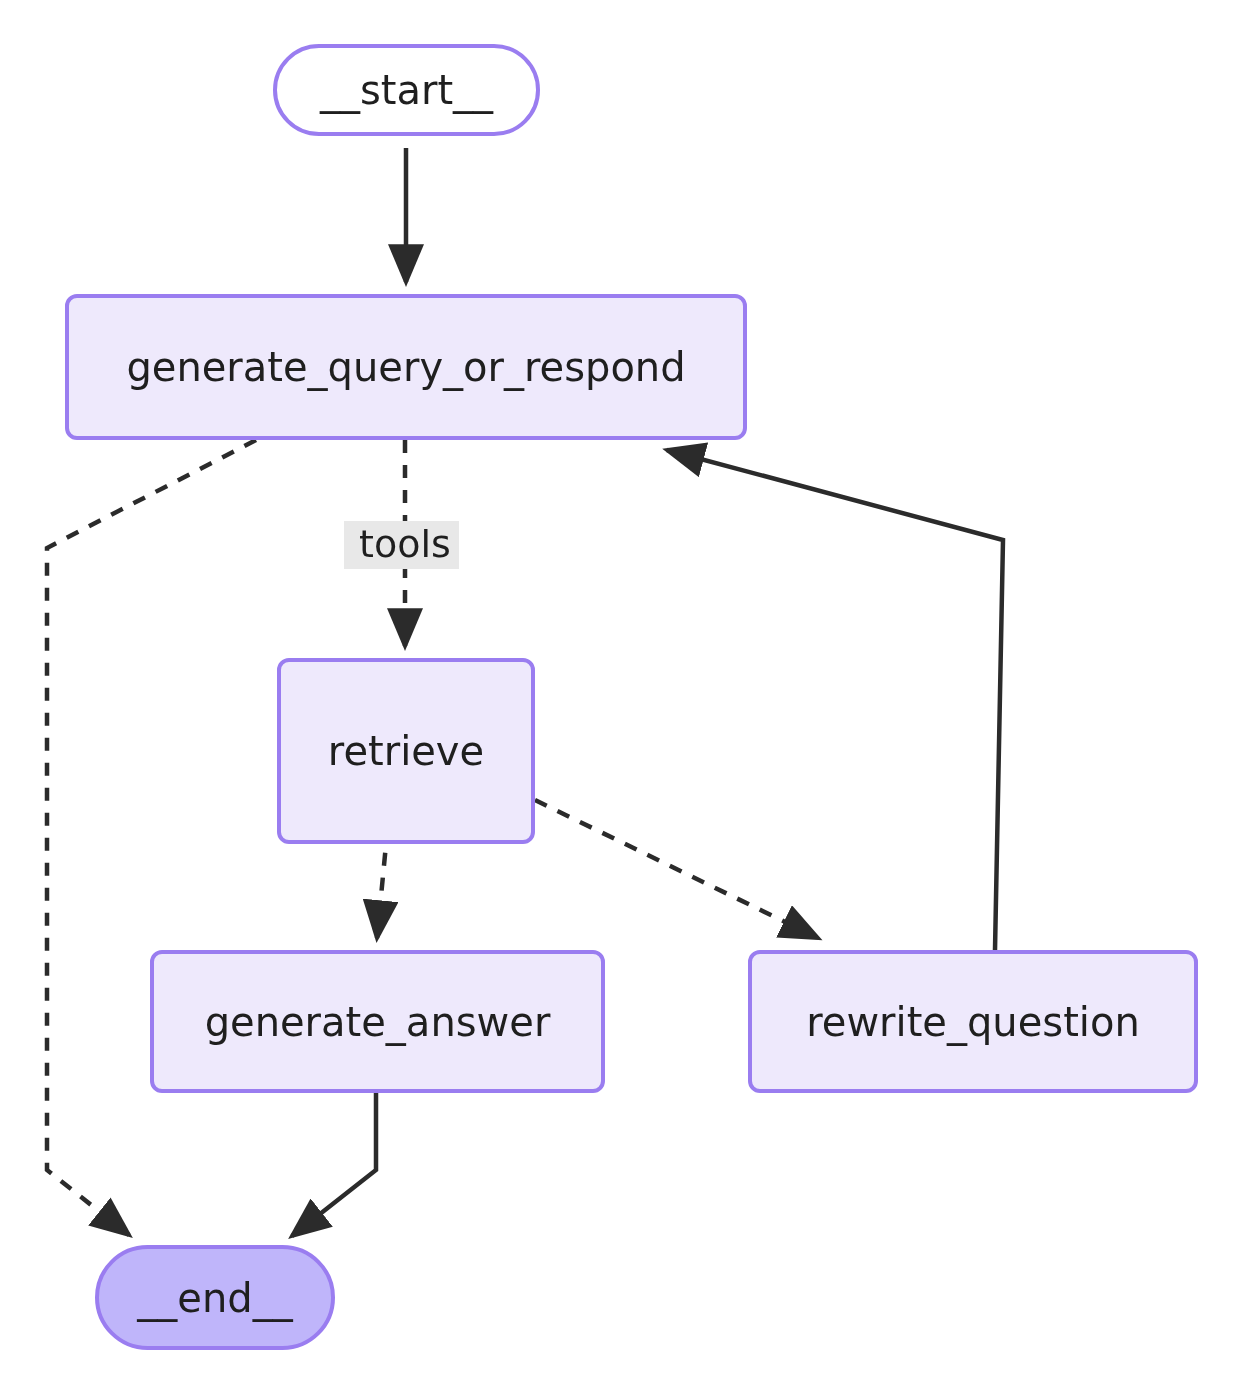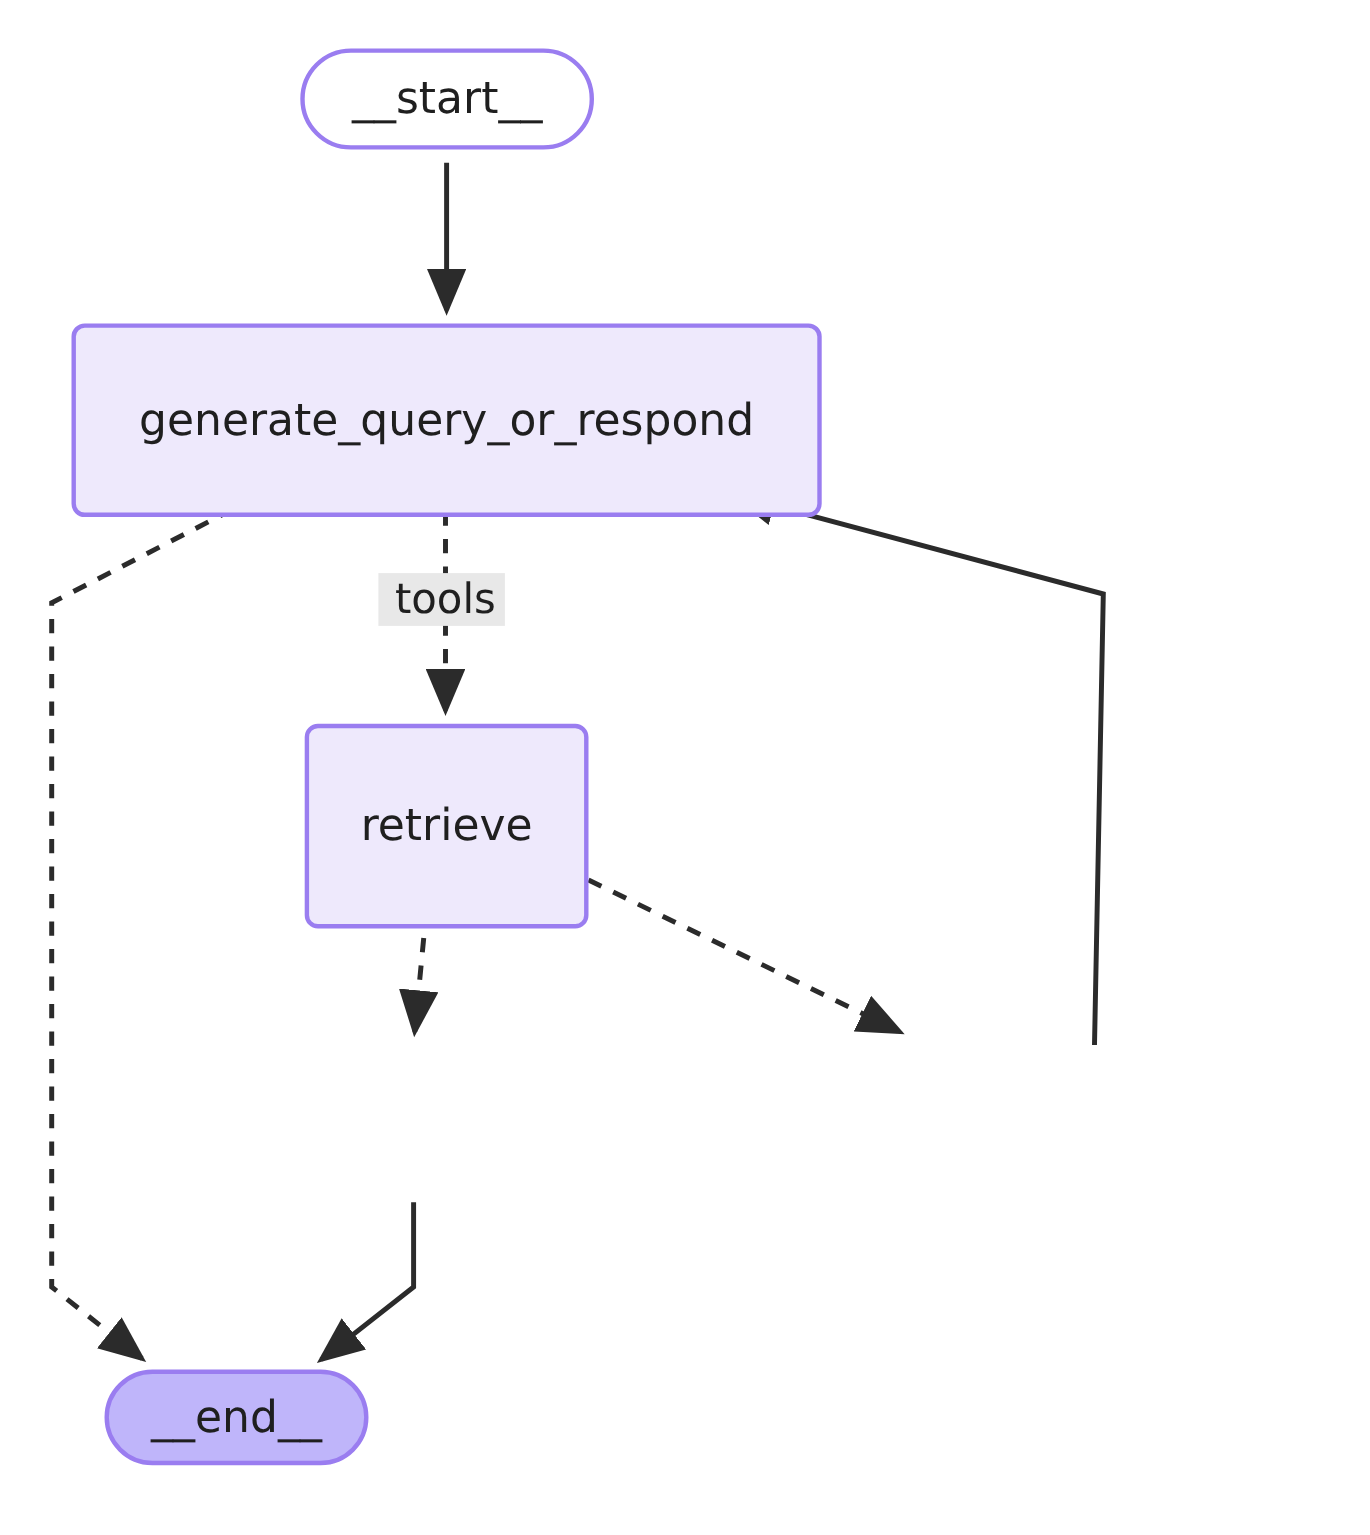--- a/index.html
+++ b/index.html
@@ -80,31 +80,37 @@
 
     <path d="M 376,1093 L 376,1170 L 292,1236" fill="none" stroke="#2b2b2b" stroke-width="4.5" marker-end="url(#arrowhead)"></path>
 
     <path d="M 995,950 L 1003,540 L 667,450" fill="none" stroke="#2b2b2b" stroke-width="4.5" marker-end="url(#arrowhead)"></path>
   </svg>
 
   <div class="node terminal" id="node-start" style="left:273px; top:44px; width:267px; height:92px; background:#ffffff; border:4px solid #9a7df0; font-size:40px;">
     <span class="node-label">__start__</span>
   </div>
 
-  <div class="node process" id="node-generate-query-or-respond" style="left:65px; top:294px; width:682px; height:176px; background:#eee9fc; border:4px solid #9a7df0; font-size:40px;">
+  <div class="node process" id="node-generate-query-or-respond" style="left:65px; top:294px; width:682px; height:146px; background:#eee9fc; border:4px solid #9a7df0; font-size:40px;">
     <span class="node-label">generate_query_or_respond</span>
   </div>
 
   <div class="node process" id="node-retrieve" style="left:277px; top:658px; width:258px; height:186px; background:#eee9fc; border:4px solid #9a7df0; font-size:40px;">
     <span class="node-label">retrieve</span>
   </div>
 
+  <div class="node process" id="node-generate-answer" style="left:150px; top:950px; width:455px; height:143px; background:#eee9fc; border:4px solid #9a7df0; font-size:40px;">
+    <span class="node-label">generate_answer</span>
+  </div>
 
+  <div class="node process" id="node-rewrite-question" style="left:748px; top:950px; width:450px; height:143px; background:#eee9fc; border:4px solid #9a7df0; font-size:40px;">
+    <span class="node-label">rewrite_question</span>
+  </div>
 
-  <div class="node terminal" id="node-end" style="left:95px; top:1245px; width:240px; height:87px; background:#bfb5fa; border:4px solid #9a7df0; font-size:40px;">
+  <div class="node terminal" id="node-end" style="left:95px; top:1245px; width:240px; height:105px; background:#bfb5fa; border:4px solid #9a7df0; font-size:40px;">
     <span class="node-label">__end__</span>
   </div>
 
   <div class="edge-label" id="edge-label-tools" style="left:344px; top:521px; font-size:38px;padding-left:15px;">
     <span>tools</span>
   </div>
 
 </div>
 
 </body></html>

